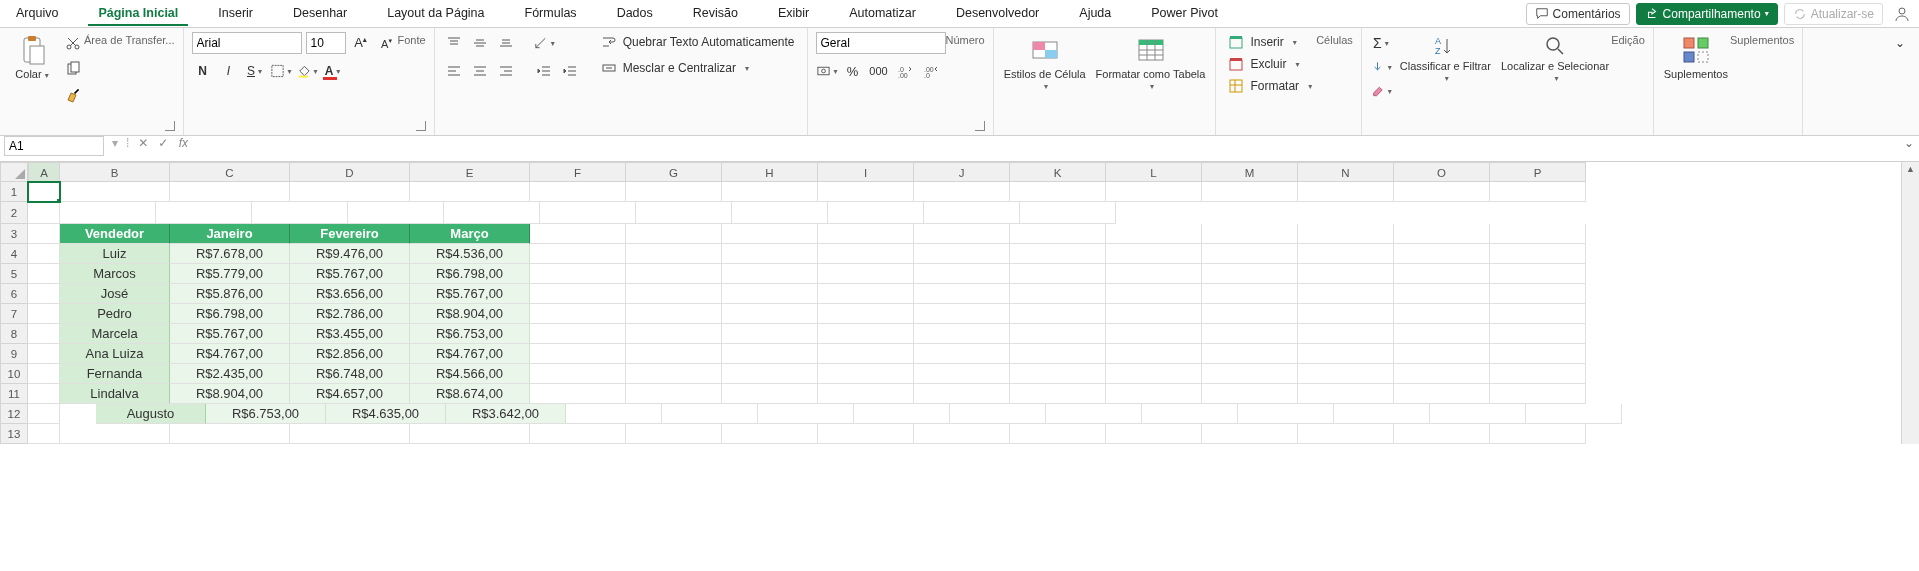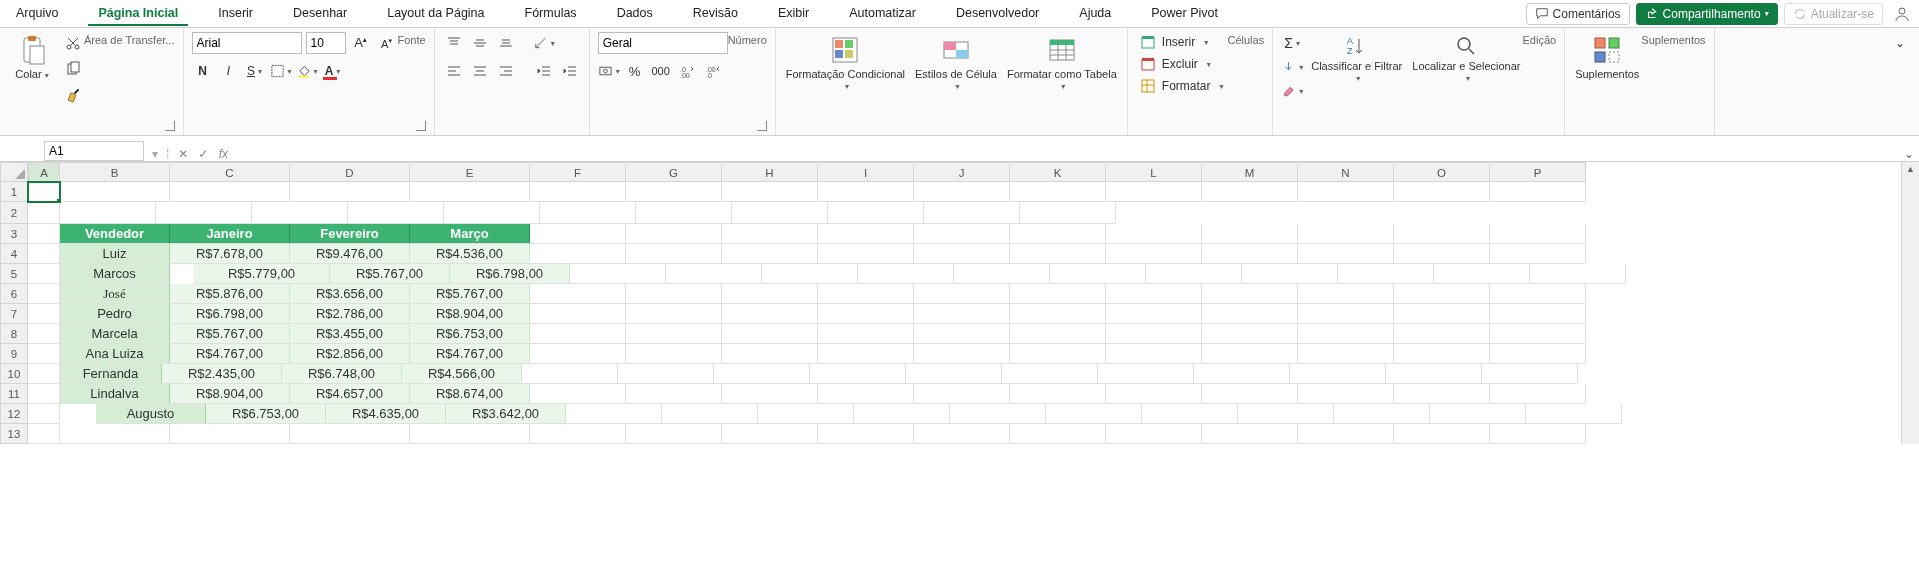--- a/index.html
+++ b/index.html
@@ -32,21 +32,21 @@
 .small-btn { width: 22px; height: 22px; display: inline-flex; align-items: center; justify-content: center; cursor: pointer; border-radius: 2px; }
 .combo { border: 1px solid #bbb; background: #fff; height: 22px; font-size: 12px; padding: 0 4px; }
 .combo.font { width: 110px; }
 .combo.size { width: 40px; }
 .combo.numfmt { width: 130px; }
 
 .row-btn { display: flex; align-items: center; gap: 6px; padding: 2px 4px; cursor: pointer; font-size: 12px; }
 .caret::after { content: "▾"; font-size: 8px; margin-left: 3px; color: #666; }
 
 
-.formula-bar { display: flex; align-items: flex-end; height: 26px; border-bottom: 1px solid #d0d0d0; padding-left: 40px; }
+.formula-bar { display: flex; align-items: flex-start; height: 26px; border-bottom: 1px solid #d0d0d0; }
 .namebox { width: 100px; border: 1px solid #ccc; height: 20px; margin: 0 4px; padding: 0 4px; font-size: 12px; }
 .fb-sep { color: #aaa; padding: 0 4px; }
 .fb-btn { width: 20px; text-align: center; color: #888; cursor: pointer; }
 .fb-input { flex: 1; border: none; height: 20px; padding: 0 6px; font-size: 12px; outline: none; }
 .fb-expand { width: 20px; text-align: center; color: #666; cursor: pointer; }
 
 
 .grid-wrap { display: flex; }
 .grid { position: relative; }
 .col-headers { display: flex; margin-left: 28px; }
@@ -247,20 +247,35 @@
                 <path d="M6 4h8M6 8h8M6 12h8M4 8l-2-2v4z" stroke="#555" fill="#555"></path>
               </svg>
             </div>
           <div class="small-btn" data-name="increase-indent-button">
               <svg class="icon16" data-name="indent-icon" viewBox="0 0 16 16">
                 <path d="M6 4h8M6 8h8M6 12h8M2 6l2 2-2 2z" stroke="#555" fill="#555"></path>
               </svg>
             </div>
         </div>
       </div>
+      <div class="vstack" style="gap:6px;margin-left:10px">
+        <div class="row-btn" data-name="wrap-text-button">
+          <svg class="icon16" data-name="wrap-icon" viewBox="0 0 16 16">
+              <path d="M2 4h10a2 2 0 0 1 0 4H8m0 0l2-2m-2 2l2 2M2 12h6" stroke="#555" fill="none"></path>
+            </svg>
+          <span data-name="wrap-label">Quebrar Texto Automaticamente</span>
+        </div>
+        <div class="row-btn caret" data-name="merge-center-button">
+          <svg class="icon16" data-name="merge-icon" viewBox="0 0 16 16">
+              <rect x="2" y="5" width="12" height="6" fill="none" stroke="#555"></rect>
+              <path d="M5 8h6" stroke="#555"></path>
+            </svg>
+          <span data-name="merge-label">Mesclar e Centralizar</span>
+        </div>
+      </div>
     </div>
   </div>
 
   <div class="ribbon-group" data-name="group-number">
     <div class="group-body vstack" style="gap:6px">
       <input class="combo numfmt" data-name="number-format-combo" value="Geral" style="">
       <div class="hstack">
         <div class="small-btn caret" data-name="currency-button">
             <svg class="icon16" data-name="currency-icon" viewBox="0 0 16 16">
               <rect x="2" y="4" width="12" height="8" fill="none" stroke="#555"></rect>
@@ -287,30 +302,20 @@
               <path d="M14 4l-2 2 2 2" stroke="#555" fill="none"></path>
             </svg>
           </div>
       </div>
     </div>
     <div class="group-label" data-name="group-label-number"><span>Número</span><span class="dialog-launcher" data-name="number-dialog-launcher"></span></div>
   </div>
 
   <div class="ribbon-group" data-name="group-styles">
     <div class="group-body">
-      <div class="big-btn wide caret" data-name="conditional-format-button">
-        <svg class="icon32" data-name="condfmt-icon" viewBox="0 0 32 32">
-            <rect x="4" y="4" width="24" height="24" fill="#fff" stroke="#888"></rect>
-            <rect x="6" y="6" width="8" height="8" fill="#e86"></rect>
-            <rect x="16" y="6" width="8" height="8" fill="#6c6"></rect>
-            <rect x="6" y="16" width="8" height="8" fill="#68c"></rect>
-            <rect x="16" y="16" width="8" height="8" fill="#cc6"></rect>
-          </svg>
-        <span data-name="condfmt-label">Formatação Condicional</span>
-      </div>
       <div class="big-btn wide caret" data-name="cell-styles-button">
         <svg class="icon32" data-name="cellstyle-icon" viewBox="0 0 32 32">
             <rect x="4" y="8" width="24" height="16" fill="#fff" stroke="#888"></rect>
             <rect x="4" y="8" width="12" height="8" fill="#e8a"></rect>
             <rect x="16" y="16" width="12" height="8" fill="#8ce"></rect>
           </svg>
         <span data-name="cellstyle-label">Estilos de Célula</span>
       </div>
       <div class="big-btn wide caret" data-name="format-table-button">
         <svg class="icon32" data-name="table-icon" viewBox="0 0 32 32">
@@ -513,39 +518,39 @@
           <div class="cell" data-name="cell-L4" style="width: 96px;"></div>
           <div class="cell" data-name="cell-M4" style="width: 96px;"></div>
           <div class="cell" data-name="cell-N4" style="width: 96px;"></div>
           <div class="cell" data-name="cell-O4" style="width: 96px;"></div>
           <div class="cell" data-name="cell-P4" style="width: 96px;"></div>
         </div>
         <div class="row">
           <div class="row-header" data-name="row-header-5">5</div>
           <div class="cell" data-name="cell-A5" style="width: 32px;"></div>
           <div class="cell data-name-cell" data-name="cell-B5" style="width: 110px;">Marcos</div>
-          <div class="cell data-val-cell" data-name="cell-C5" style="width: 136px; margin-left: 24px;">R$5.779,00</div>
+          <div class="cell data-val-cell" data-name="cell-C5" style="width: 120px;">R$5.779,00</div>
           <div class="cell data-val-cell" data-name="cell-D5" style="width: 120px;">R$5.767,00</div>
           <div class="cell data-val-cell" data-name="cell-E5" style="width: 120px;">R$6.798,00</div>
           <div class="cell" data-name="cell-F5" style="width: 96px;"></div>
           <div class="cell" data-name="cell-G5" style="width: 96px;"></div>
           <div class="cell" data-name="cell-H5" style="width: 96px;"></div>
           <div class="cell" data-name="cell-I5" style="width: 96px;"></div>
           <div class="cell" data-name="cell-J5" style="width: 96px;"></div>
           <div class="cell" data-name="cell-K5" style="width: 96px;"></div>
           <div class="cell" data-name="cell-L5" style="width: 96px;"></div>
           <div class="cell" data-name="cell-M5" style="width: 96px;"></div>
           <div class="cell" data-name="cell-N5" style="width: 96px;"></div>
           <div class="cell" data-name="cell-O5" style="width: 96px;"></div>
           <div class="cell" data-name="cell-P5" style="width: 96px;"></div>
         </div>
         <div class="row">
           <div class="row-header" data-name="row-header-6">6</div>
           <div class="cell" data-name="cell-A6" style="width: 32px;"></div>
-          <div class="cell data-name-cell" data-name="cell-B6" style="width: 110px; font-family: Liberation Serif, serif;">José</div>
+          <div class="cell data-name-cell" data-name="cell-B6" style="width: 110px;">José</div>
           <div class="cell data-val-cell" data-name="cell-C6" style="width: 120px;">R$5.876,00</div>
           <div class="cell data-val-cell" data-name="cell-D6" style="width: 120px;">R$3.656,00</div>
           <div class="cell data-val-cell" data-name="cell-E6" style="width: 120px;">R$5.767,00</div>
           <div class="cell" data-name="cell-F6" style="width: 96px;"></div>
           <div class="cell" data-name="cell-G6" style="width: 96px;"></div>
           <div class="cell" data-name="cell-H6" style="width: 96px;"></div>
           <div class="cell" data-name="cell-I6" style="width: 96px;"></div>
           <div class="cell" data-name="cell-J6" style="width: 96px;"></div>
           <div class="cell" data-name="cell-K6" style="width: 96px;"></div>
           <div class="cell" data-name="cell-L6" style="width: 96px;"></div>
@@ -607,21 +612,21 @@
           <div class="cell" data-name="cell-K9" style="width: 96px;"></div>
           <div class="cell" data-name="cell-L9" style="width: 96px;"></div>
           <div class="cell" data-name="cell-M9" style="width: 96px;"></div>
           <div class="cell" data-name="cell-N9" style="width: 96px;"></div>
           <div class="cell" data-name="cell-O9" style="width: 96px;"></div>
           <div class="cell" data-name="cell-P9" style="width: 96px;"></div>
         </div>
         <div class="row">
           <div class="row-header" data-name="row-header-10">10</div>
           <div class="cell" data-name="cell-A10" style="width: 32px;"></div>
-          <div class="cell data-name-cell" data-name="cell-B10" style="width: 102px; text-align: center;">Fernanda</div>
+          <div class="cell data-name-cell" data-name="cell-B10" style="width: 110px; text-align: center;">Fernanda</div>
           <div class="cell data-val-cell" data-name="cell-C10" style="width: 120px;">R$2.435,00</div>
           <div class="cell data-val-cell" data-name="cell-D10" style="width: 120px;">R$6.748,00</div>
           <div class="cell data-val-cell" data-name="cell-E10" style="width: 120px;">R$4.566,00</div>
           <div class="cell" data-name="cell-F10" style="width: 96px;"></div>
           <div class="cell" data-name="cell-G10" style="width: 96px;"></div>
           <div class="cell" data-name="cell-H10" style="width: 96px;"></div>
           <div class="cell" data-name="cell-I10" style="width: 96px;"></div>
           <div class="cell" data-name="cell-J10" style="width: 96px;"></div>
           <div class="cell" data-name="cell-K10" style="width: 96px;"></div>
           <div class="cell" data-name="cell-L10" style="width: 96px;"></div>

